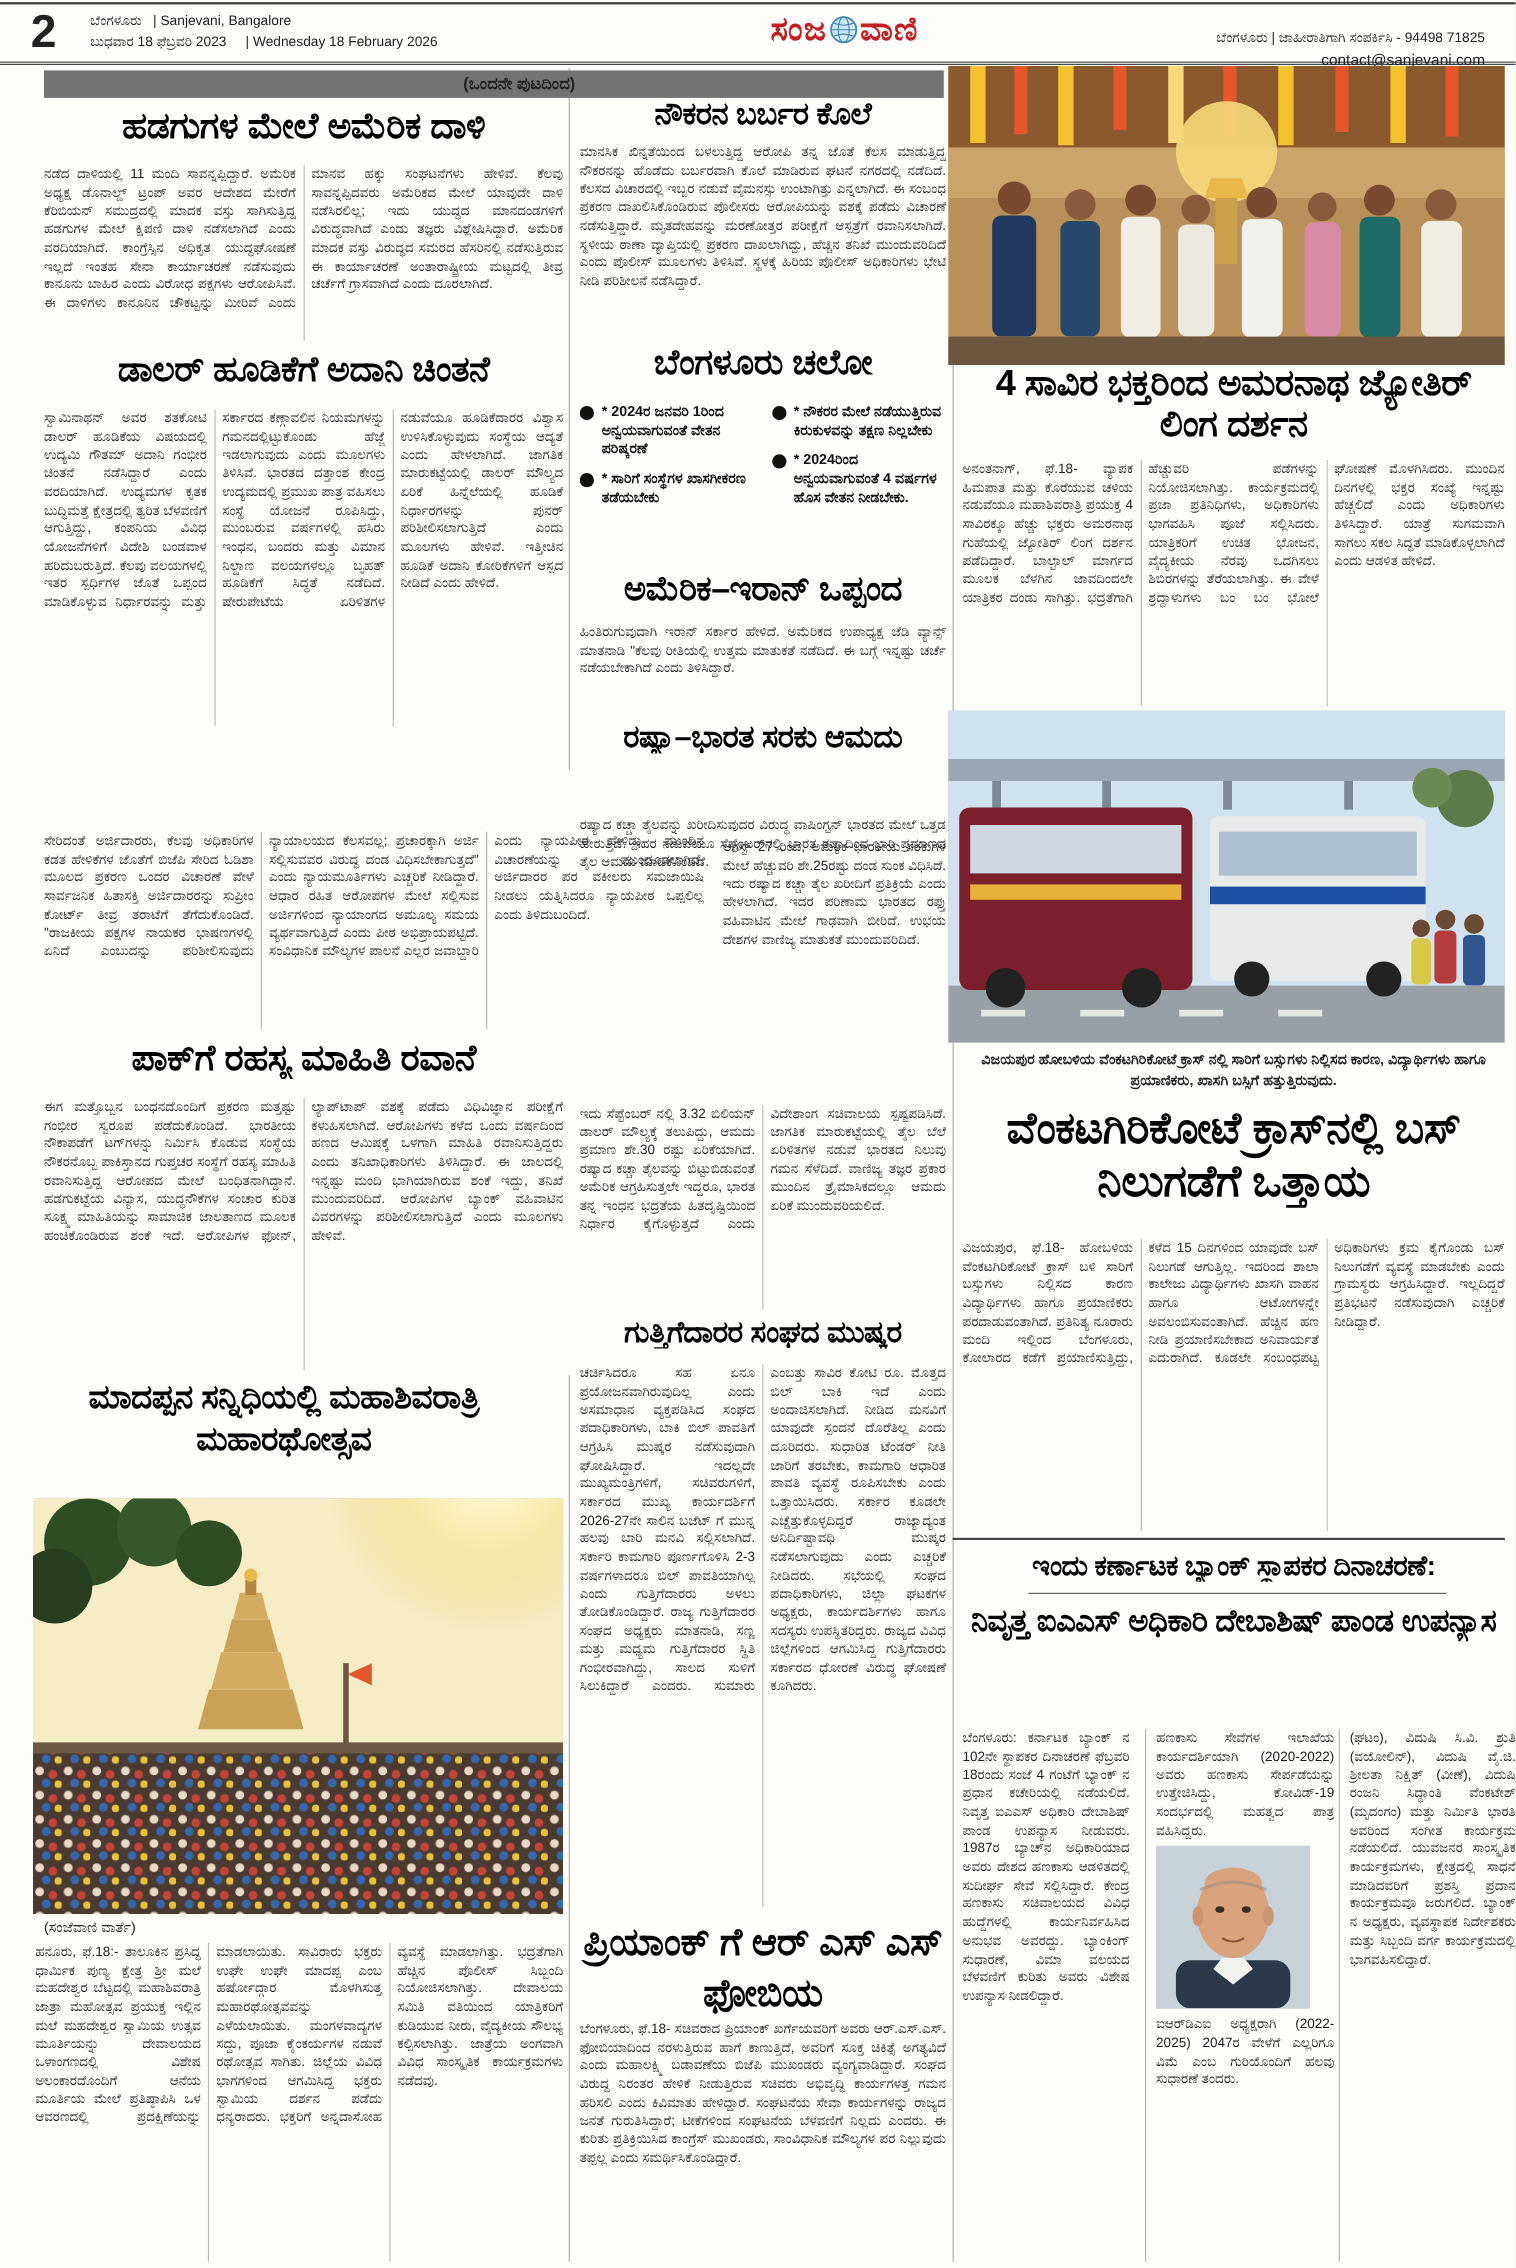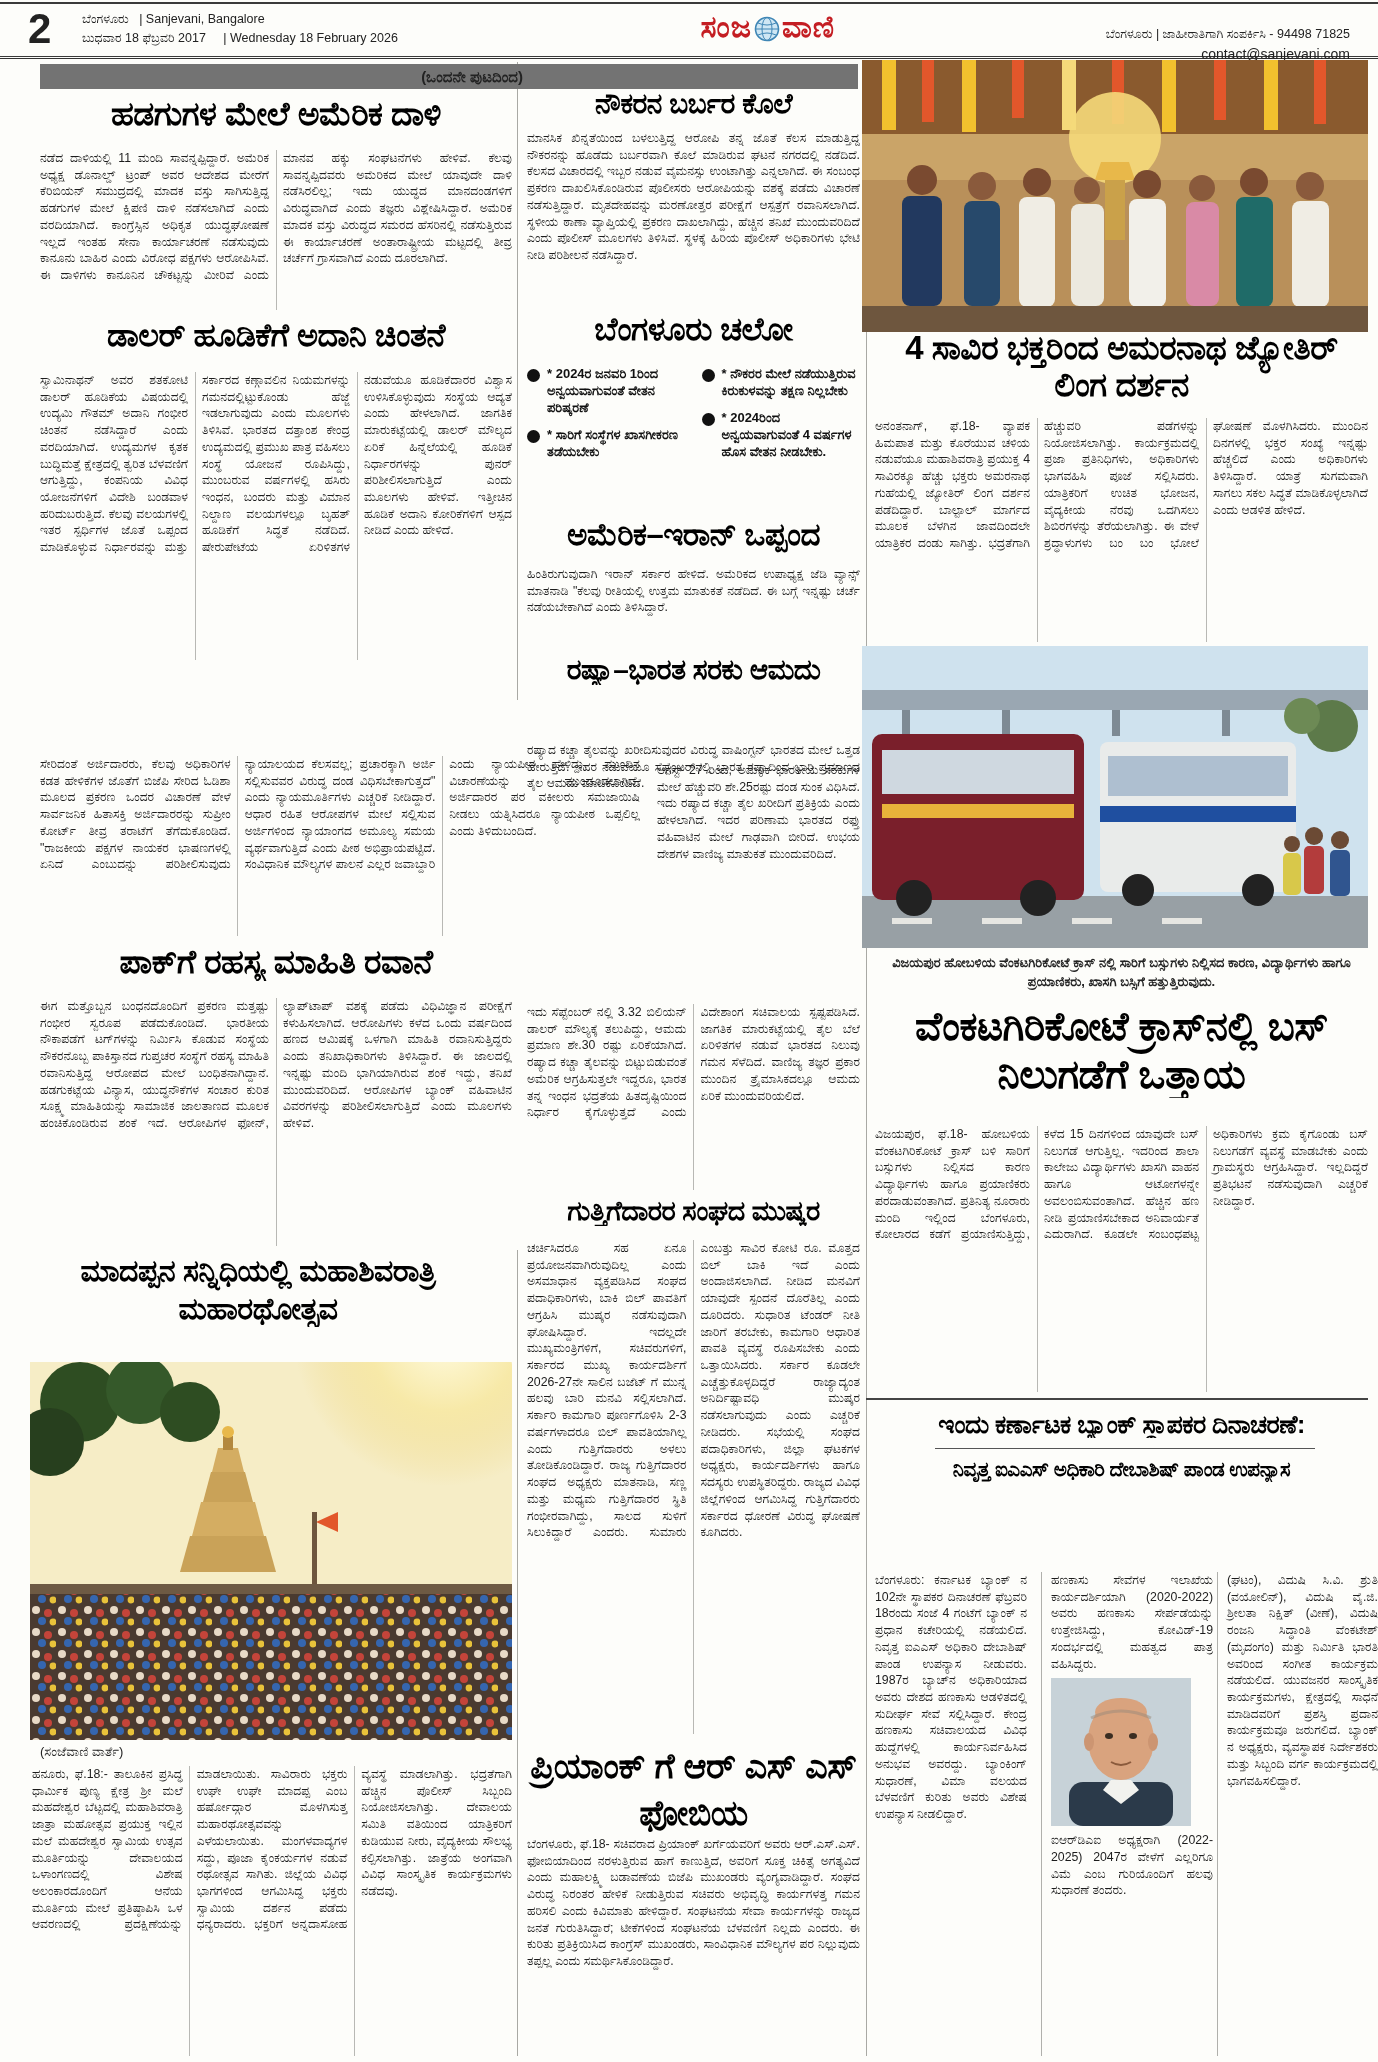--- a/index.html
+++ b/index.html
@@ -31,21 +31,21 @@
 <div class="page">
 
   <div class="abs" style="left:0;top:2px;width:1378px;height:52px;border-top:2px solid #3a3a3a;border-bottom:1px solid #3a3a3a;"></div>
   <div class="abs hrule" style="left:0;top:58px;width:1378px;"></div>
 
   <div class="abs" style="left:28px;top:8px;font-size:42px;font-weight:bold;color:#222;line-height:1;">2</div>
 
   <div class="abs hdr-small" style="left:82px;top:10px;width:420px;">
     <div><span>ಬೆಂಗಳೂರು</span>&nbsp;&nbsp;
          <span>| Sanjevani, Bangalore</span></div>
-    <div><span>ಬುಧವಾರ 18 ಫೆಬ್ರವರಿ 2017</span>&nbsp;&nbsp;&nbsp;&nbsp;
+    <div><span>ಬುಧವಾರ 18 ಫೆಬ್ರವರಿ 2023</span>&nbsp;&nbsp;&nbsp;&nbsp;
          <span>|  Wednesday  18  February  2026</span></div>
   </div>
 
   <div class="abs masthead" style="left:545px;top:10px;width:290px;">
     <span>ಸಂಜ</span>
     <span style="display:inline-block;width:26px;height:26px;">
       <svg viewBox="0 0 26 26" width="26" height="26">
         <circle cx="13" cy="13" r="11.5" fill="#cfe7f4" stroke="#3f86b5" stroke-width="1.6"></circle>
         <ellipse cx="13" cy="13" rx="5" ry="11.5" fill="none" stroke="#3f86b5" stroke-width="1"></ellipse>
         <line x1="1.5" y1="13" x2="24.5" y2="13" stroke="#3f86b5" stroke-width="1"></line>
@@ -242,21 +242,21 @@
       <rect x="0" y="228" width="482" height="150" fill="url(#crowd)"></rect>
       <rect x="0" y="222" width="482" height="10" fill="#6e5a44"></rect>
     </svg>
   </div>
   <div class="abs credit" style="left:40px;top:1744px;">(ಸಂಜೆವಾಣಿ ವಾರ್ತೆ)</div>
   <div class="abs bodytxt cols3" style="left:32px;top:1766px;width:480px;height:290px;">ಹನೂರು, ಫೆ.18:- ತಾಲೂಕಿನ ಪ್ರಸಿದ್ಧ ಧಾರ್ಮಿಕ ಪುಣ್ಯ ಕ್ಷೇತ್ರ ಶ್ರೀ ಮಲೆ ಮಹದೇಶ್ವರ ಬೆಟ್ಟದಲ್ಲಿ ಮಹಾಶಿವರಾತ್ರಿ ಜಾತ್ರಾ ಮಹೋತ್ಸವ ಪ್ರಯುಕ್ತ ಇಲ್ಲಿನ ಮಲೆ ಮಹದೇಶ್ವರ ಸ್ವಾಮಿಯ ಉತ್ಸವ ಮೂರ್ತಿಯನ್ನು ದೇವಾಲಯದ ಒಳಾಂಗಣದಲ್ಲಿ ವಿಶೇಷ ಅಲಂಕಾರದೊಂದಿಗೆ ಆನೆಯ ಮೂರ್ತಿಯ ಮೇಲೆ ಪ್ರತಿಷ್ಠಾಪಿಸಿ ಒಳ ಆವರಣದಲ್ಲಿ ಪ್ರದಕ್ಷಿಣೆಯನ್ನು ಮಾಡಲಾಯಿತು. ಸಾವಿರಾರು ಭಕ್ತರು ಉಘೇ ಉಘೇ ಮಾದಪ್ಪ ಎಂಬ ಹರ್ಷೋದ್ಗಾರ ಮೊಳಗಿಸುತ್ತ ಮಹಾರಥೋತ್ಸವವನ್ನು ಎಳೆಯಲಾಯಿತು. ಮಂಗಳವಾದ್ಯಗಳ ಸದ್ದು, ಪೂಜಾ ಕೈಂಕರ್ಯಗಳ ನಡುವೆ ರಥೋತ್ಸವ ಸಾಗಿತು. ಜಿಲ್ಲೆಯ ವಿವಿಧ ಭಾಗಗಳಿಂದ ಆಗಮಿಸಿದ್ದ ಭಕ್ತರು ಸ್ವಾಮಿಯ ದರ್ಶನ ಪಡೆದು ಧನ್ಯರಾದರು. ಭಕ್ತರಿಗೆ ಅನ್ನದಾಸೋಹ ವ್ಯವಸ್ಥೆ ಮಾಡಲಾಗಿತ್ತು. ಭದ್ರತೆಗಾಗಿ ಹೆಚ್ಚಿನ ಪೊಲೀಸ್ ಸಿಬ್ಬಂದಿ ನಿಯೋಜಿಸಲಾಗಿತ್ತು. ದೇವಾಲಯ ಸಮಿತಿ ವತಿಯಿಂದ ಯಾತ್ರಿಕರಿಗೆ ಕುಡಿಯುವ ನೀರು, ವೈದ್ಯಕೀಯ ಸೌಲಭ್ಯ ಕಲ್ಪಿಸಲಾಗಿತ್ತು. ಜಾತ್ರೆಯ ಅಂಗವಾಗಿ ವಿವಿಧ ಸಾಂಸ್ಕೃತಿಕ ಕಾರ್ಯಕ್ರಮಗಳು ನಡೆದವು.</div>
 
   <div class="abs hrule" style="left:866px;top:1398px;width:502px;height:2px;background:#444;"></div>
   <div class="abs hl" style="left:875px;top:1410px;width:493px;font-size:25px;">ಇಂದು ಕರ್ಣಾಟಕ ಬ್ಯಾಂಕ್ ಸ್ಥಾಪಕರ ದಿನಾಚರಣೆ:</div>
   <div class="abs hrule" style="left:935px;top:1448px;width:380px;background:#555;"></div>
-  <div class="abs hl" style="left:875px;top:1456px;width:493px;font-size:20px;line-height:1.3;">ನಿವೃತ್ತ ಐಎಎಸ್ ಅಧಿಕಾರಿ ದೇಬಾಶಿಷ್ ಪಾಂಡ ಉಪನ್ಯಾಸ</div>
+  <div class="abs hl" style="left:875px;top:1456px;width:493px;font-size:28px;line-height:1.3;">ನಿವೃತ್ತ ಐಎಎಸ್ ಅಧಿಕಾರಿ ದೇಬಾಶಿಷ್ ಪಾಂಡ ಉಪನ್ಯಾಸ</div>
 
   <div class="abs" style="left:875px;top:1572px;width:493px;height:484px;">
     <div class="bankcol bodytxt" style="left:0;width:152px;">ಬೆಂಗಳೂರು: ಕರ್ನಾಟಕ ಬ್ಯಾಂಕ್ ನ 102ನೇ ಸ್ಥಾಪಕರ ದಿನಾಚರಣೆ ಫೆಬ್ರವರಿ 18ರಂದು ಸಂಜೆ 4 ಗಂಟೆಗೆ ಬ್ಯಾಂಕ್ ನ ಪ್ರಧಾನ ಕಚೇರಿಯಲ್ಲಿ ನಡೆಯಲಿದೆ. ನಿವೃತ್ತ ಐಎಎಸ್ ಅಧಿಕಾರಿ ದೇಬಾಶಿಷ್ ಪಾಂಡ ಉಪನ್ಯಾಸ ನೀಡುವರು. 1987ರ ಬ್ಯಾಚ್‌ನ ಅಧಿಕಾರಿಯಾದ ಅವರು ದೇಶದ ಹಣಕಾಸು ಆಡಳಿತದಲ್ಲಿ ಸುದೀರ್ಘ ಸೇವೆ ಸಲ್ಲಿಸಿದ್ದಾರೆ. ಕೇಂದ್ರ ಹಣಕಾಸು ಸಚಿವಾಲಯದ ವಿವಿಧ ಹುದ್ದೆಗಳಲ್ಲಿ ಕಾರ್ಯನಿರ್ವಹಿಸಿದ ಅನುಭವ ಅವರದ್ದು. ಬ್ಯಾಂಕಿಂಗ್ ಸುಧಾರಣೆ, ವಿಮಾ ವಲಯದ ಬೆಳವಣಿಗೆ ಕುರಿತು ಅವರು ವಿಶೇಷ ಉಪನ್ಯಾಸ ನೀಡಲಿದ್ದಾರೆ.</div>
     <div class="bankcol colrule" style="left:166px;width:162px;">
       <div class="bodytxt">ಹಣಕಾಸು ಸೇವೆಗಳ ಇಲಾಖೆಯ ಕಾರ್ಯದರ್ಶಿಯಾಗಿ (2020-2022) ಅವರು ಹಣಕಾಸು ಸೇರ್ಪಡೆಯನ್ನು ಉತ್ತೇಜಿಸಿದ್ದು, ಕೋವಿಡ್-19 ಸಂದರ್ಭದಲ್ಲಿ ಮಹತ್ವದ ಪಾತ್ರ ವಹಿಸಿದ್ದರು.</div>
       <div class="photo" style="width:140px;height:148px;margin:6px 0;">
         <svg viewBox="0 0 140 148" width="140" height="148" preserveAspectRatio="none">
           <rect width="140" height="148" fill="#c7d2d8"></rect>
           <rect x="18" y="104" width="104" height="44" rx="14" fill="#2b3a4a"></rect>
           <path d="M52 112 l18 14 l18 -14 l-8 -10 h-20 z" fill="#f2f2ee"></path>

